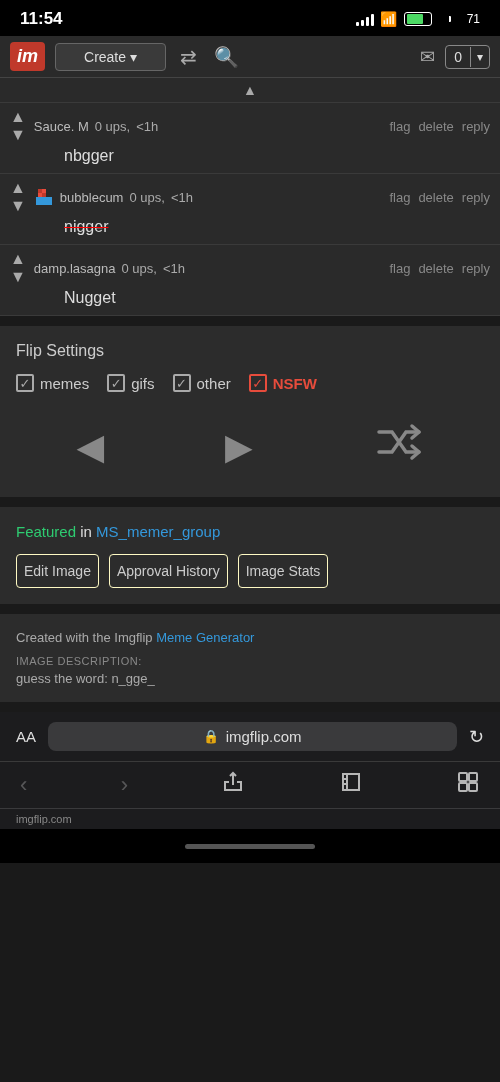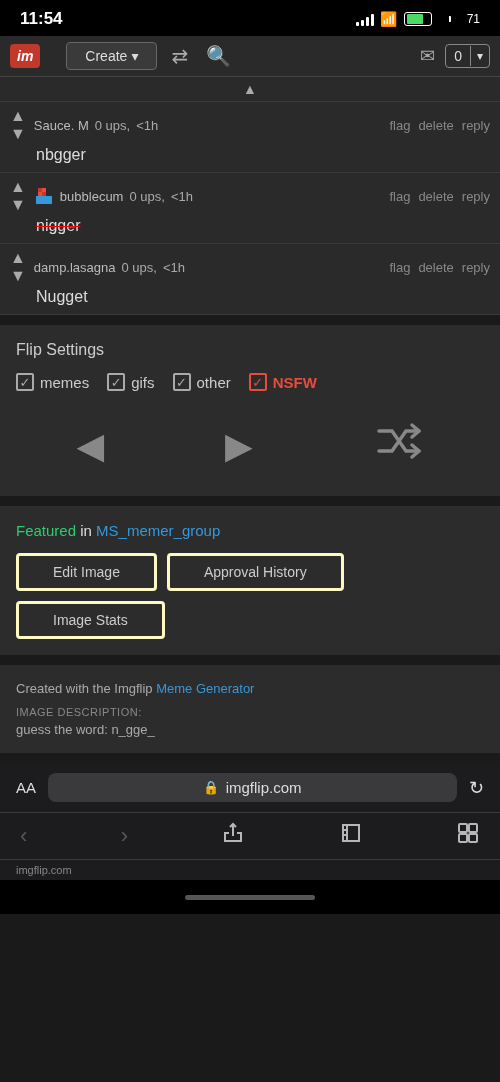--- a/index.html
+++ b/index.html
@@ -83,37 +83,36 @@
       display: flex;
       align-items: center;
       padding: 6px 10px;
       gap: 10px;
       border-bottom: 1px solid #444;
     }
     .logo {
       background: #c0392b;
       color: #fff;
       font-weight: 900;
-      font-size: 14px;
+      font-size: 18px;
       padding: 4px 7px;
       border-radius: 4px;
       font-style: italic;
     }
     .create-btn {
       background: #3a3a3a;
       border: 1px solid #666;
       color: #ddd;
-      padding: 5px 18px;
+      padding: 5px 28px;
       border-radius: 4px;
       font-size: 14px;
       display: flex;
       align-items: center;
       gap: 4px;
       cursor: pointer;
-      margin-left: 16px;
     }
     .nav-icon {
       color: #aaa;
       font-size: 20px;
       padding: 0 4px;
       cursor: pointer;
     }
     .nav-spacer { flex: 1; }
     .mail-icon { font-size: 18px; color: #aaa; }
     .notif-box {
@@ -195,20 +194,21 @@
     .comment-actions {
       font-size: 13px;
       color: #888;
       margin-left: auto;
       display: flex;
       gap: 8px;
     }
     .comment-actions span { cursor: pointer; text-align: center; }
     .comment-text-row {
       padding: 2px 10px 8px 36px;
+      margin-left: 28px;
     }
     .comment-text {
       font-size: 16px;
       color: #ddd;
     }
     .comment-text.censored {
       color: #ddd;
       text-decoration: line-through;
       text-decoration-color: red;
     }
@@ -287,24 +287,24 @@
       margin-bottom: 14px;
     }
     .featured-text .green { color: #2ecc71; }
     .featured-text .blue { color: #3498db; }
     .action-buttons {
       display: flex;
       flex-wrap: wrap;
       gap: 10px;
     }
     .action-btn {
-      border: 3px solid #fef9c3;
+      border: 1px solid #fef9c3;
       background: transparent;
       color: #ccc;
-      padding: 8px 34px;
+      padding: 8px 7px;
       border-radius: 4px;
       font-size: 14px;
       cursor: pointer;
     }
 
     
     .created-section {
       background: #2c2c2c;
       margin-top: 10px;
       padding: 16px;

